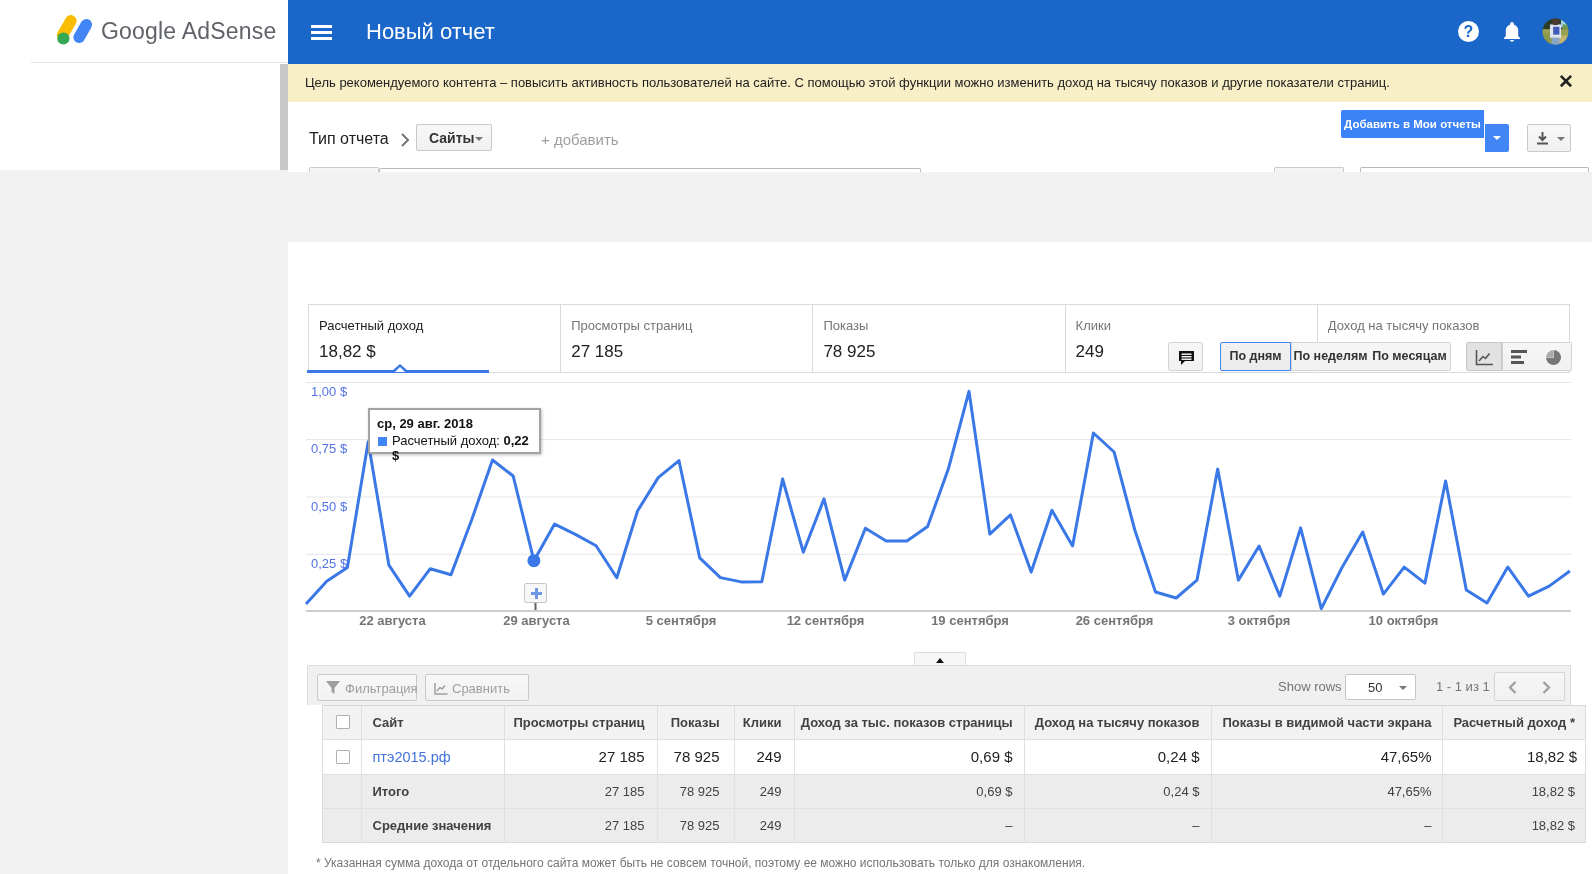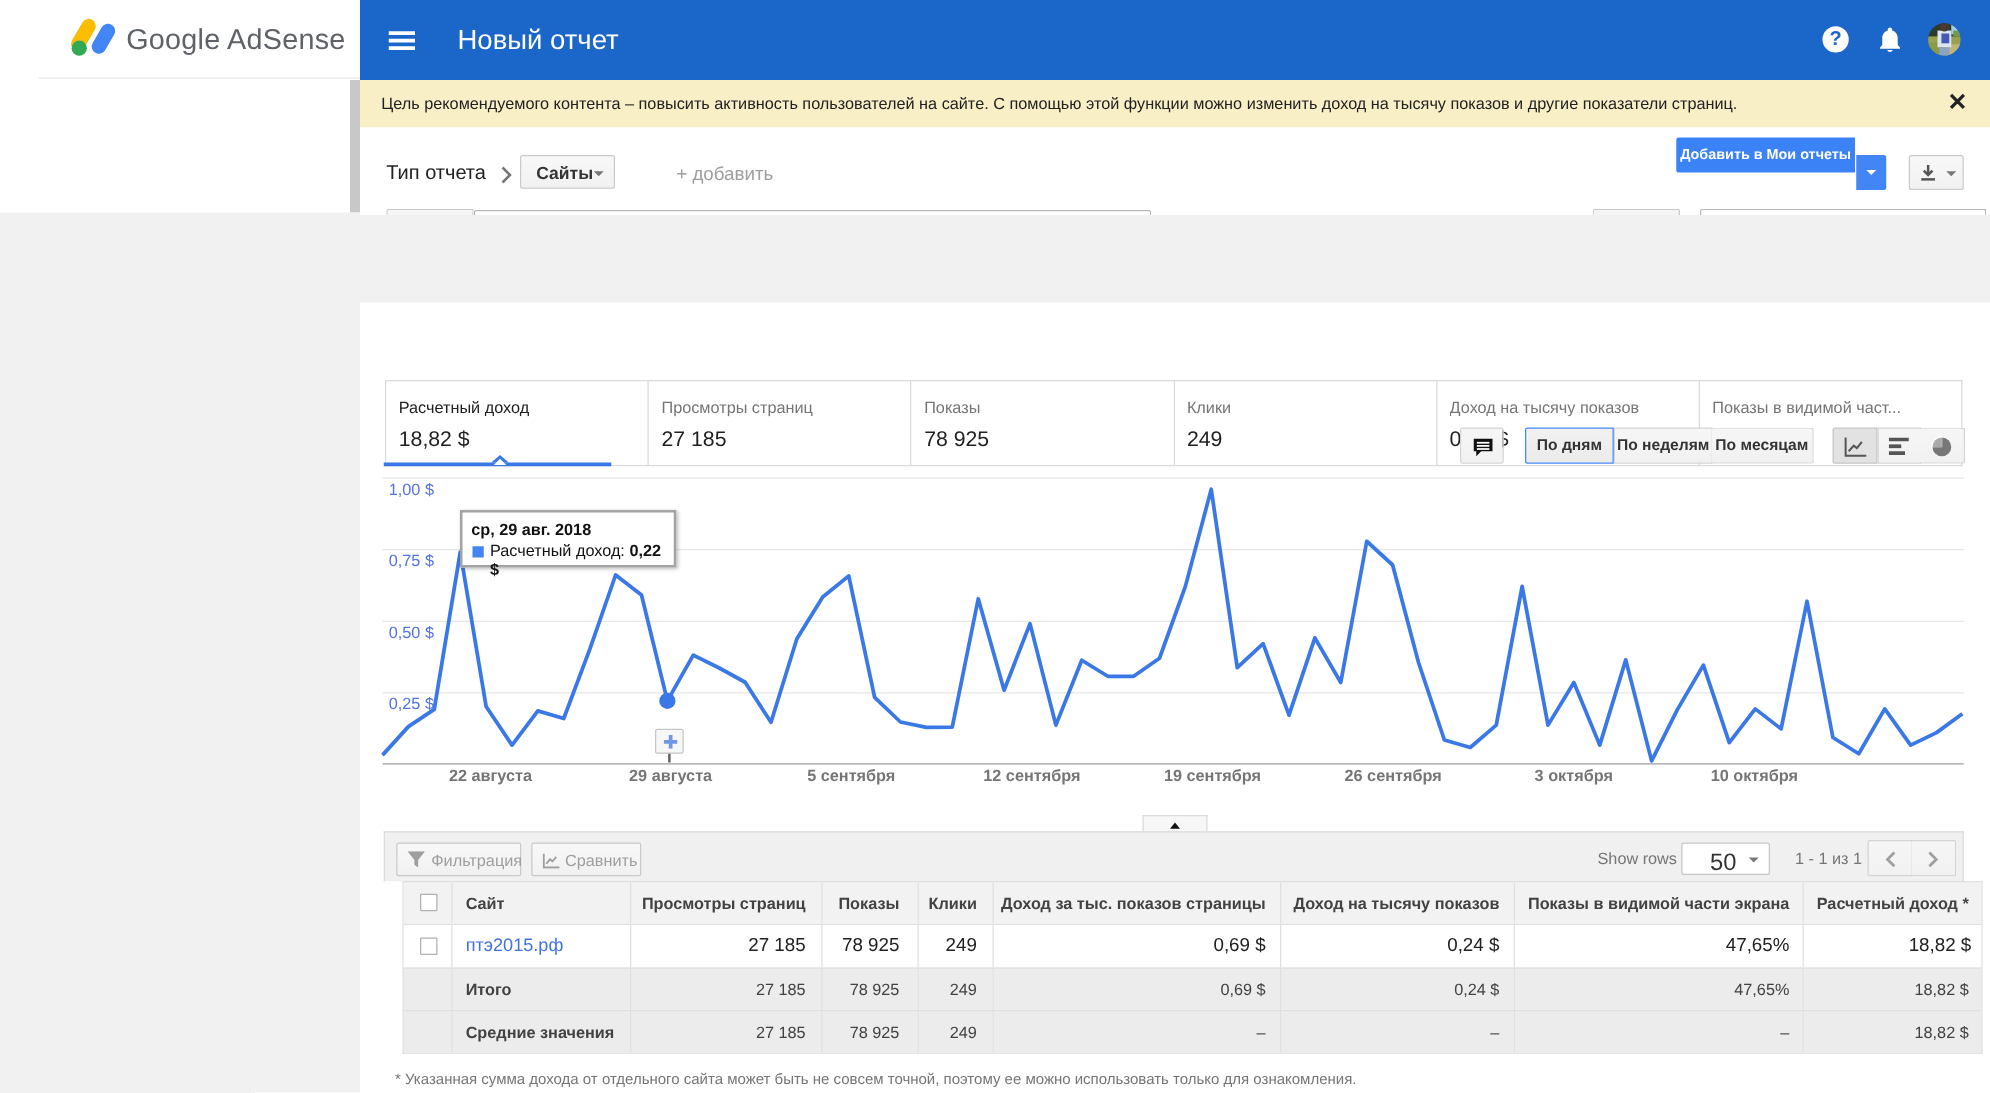--- a/index.html
+++ b/index.html
@@ -142,24 +142,20 @@
         <div class="mlabel">Показы</div>
         <div class="mval">78 925</div>
       </div>
     <div class="mcard">
         <div class="mlabel">Клики</div>
         <div class="mval">249</div>
       </div>
     <div class="mcard">
         <div class="mlabel">Доход на тысячу показов</div>
         <div class="mval">0,24 $</div>
-      </div>
-    <div class="mcard">
-        <div class="mlabel">Показы в видимой част...</div>
-        <div class="mval">47,65%</div>
       </div>
   </div>
   <div id="selline" class="abs"></div>
   <div id="selnotch" class="abs"></div>
   <div id="selnotch2" class="abs"></div>
 </div>
 
 <div class="abs tbtn" style="left:1168px;top:342px;width:35px;border-radius:2px;">
   <svg class="abs" style="left:9px;top:7px" width="17" height="16" viewBox="0 0 17 16">
     <path fill="#111" d="M1 1 h15 v10 h-9 l-4 4 v-4 h-2 z"></path>
@@ -234,30 +230,30 @@
   <div class="abs" style="left:21px;top:5px;width:0;height:0;border-left:4.5px solid transparent;border-right:4.5px solid transparent;border-bottom:5px solid #111;"></div>
 </div>
 
 <div class="abs" style="left:307px;top:665px;width:1264px;height:40px;background:#f0f0f0;border:1px solid #dcdcdc;border-bottom:none;">
   <div class="abs gbtn" style="left:9px;top:8px;width:100px;height:27px;">
     <svg class="abs" style="left:8px;top:6px" width="14" height="13" viewBox="0 0 14 13">
         <path d="M0 0 h14 l-5.5 7 v6 l-3 -2.2 v-3.8 z" fill="#9e9e9e"></path>
       </svg>
     <span class="abs" style="left:27px;top:6px;font-size:13px;color:#9e9e9e;">Фильтрация</span>
   </div>
-  <div class="abs gbtn" style="left:117px;top:8px;width:88px;height:27px;">
+  <div class="abs gbtn" style="left:117px;top:8px;width:104px;height:27px;">
     <svg class="abs" style="left:8px;top:7px" width="14" height="13" viewBox="0 0 14 13">
       <path d="M1 1 L1 12 L13.5 12" stroke="#9e9e9e" stroke-width="1.5" fill="none"></path>
       <path d="M3 9 L6 5.5 L8 7 L11 3.5" stroke="#9e9e9e" stroke-width="1.5" fill="none"></path>
     </svg>
     <span class="abs" style="left:26px;top:6px;font-size:13px;color:#9e9e9e;">Сравнить</span>
   </div>
   <div class="abs" style="left:970px;top:13px;font-size:13px;color:#757575;">Show rows</div>
   <div class="abs" style="left:1037px;top:8px;width:71px;height:26px;background:#fff;border:1px solid #c6c6c6;border-radius:2px;">
-    <span class="abs" style="left:22px;top:5px;font-size:19px;color:#333;">50</span>
+    <span class="abs" style="left:22px;top:5px;font-size:13px;color:#333;">50</span>
     <span class="caret" style="position:absolute;right:8px;top:11px;"></span>
   </div>
   <div class="abs" style="left:1128px;top:13px;font-size:13px;color:#757575;">1 - 1 из 1</div>
   <div class="abs tbtn" style="left:1186px;top:6px;width:36px;border-radius:2px 0 0 2px;">
     <svg class="abs" style="left:13px;top:8px" width="9" height="13" viewBox="0 0 9 13">
         <path d="M7.5 1 L2 6.5 L7.5 12" stroke="#9e9e9e" stroke-width="2.2" fill="none"></path>
       </svg>
   </div>
   <div class="abs tbtn" style="left:1221px;top:6px;width:36px;border-left:none;border-radius:0 2px 2px 0;">
     <svg class="abs" style="left:13px;top:8px" width="9" height="13" viewBox="0 0 9 13">

